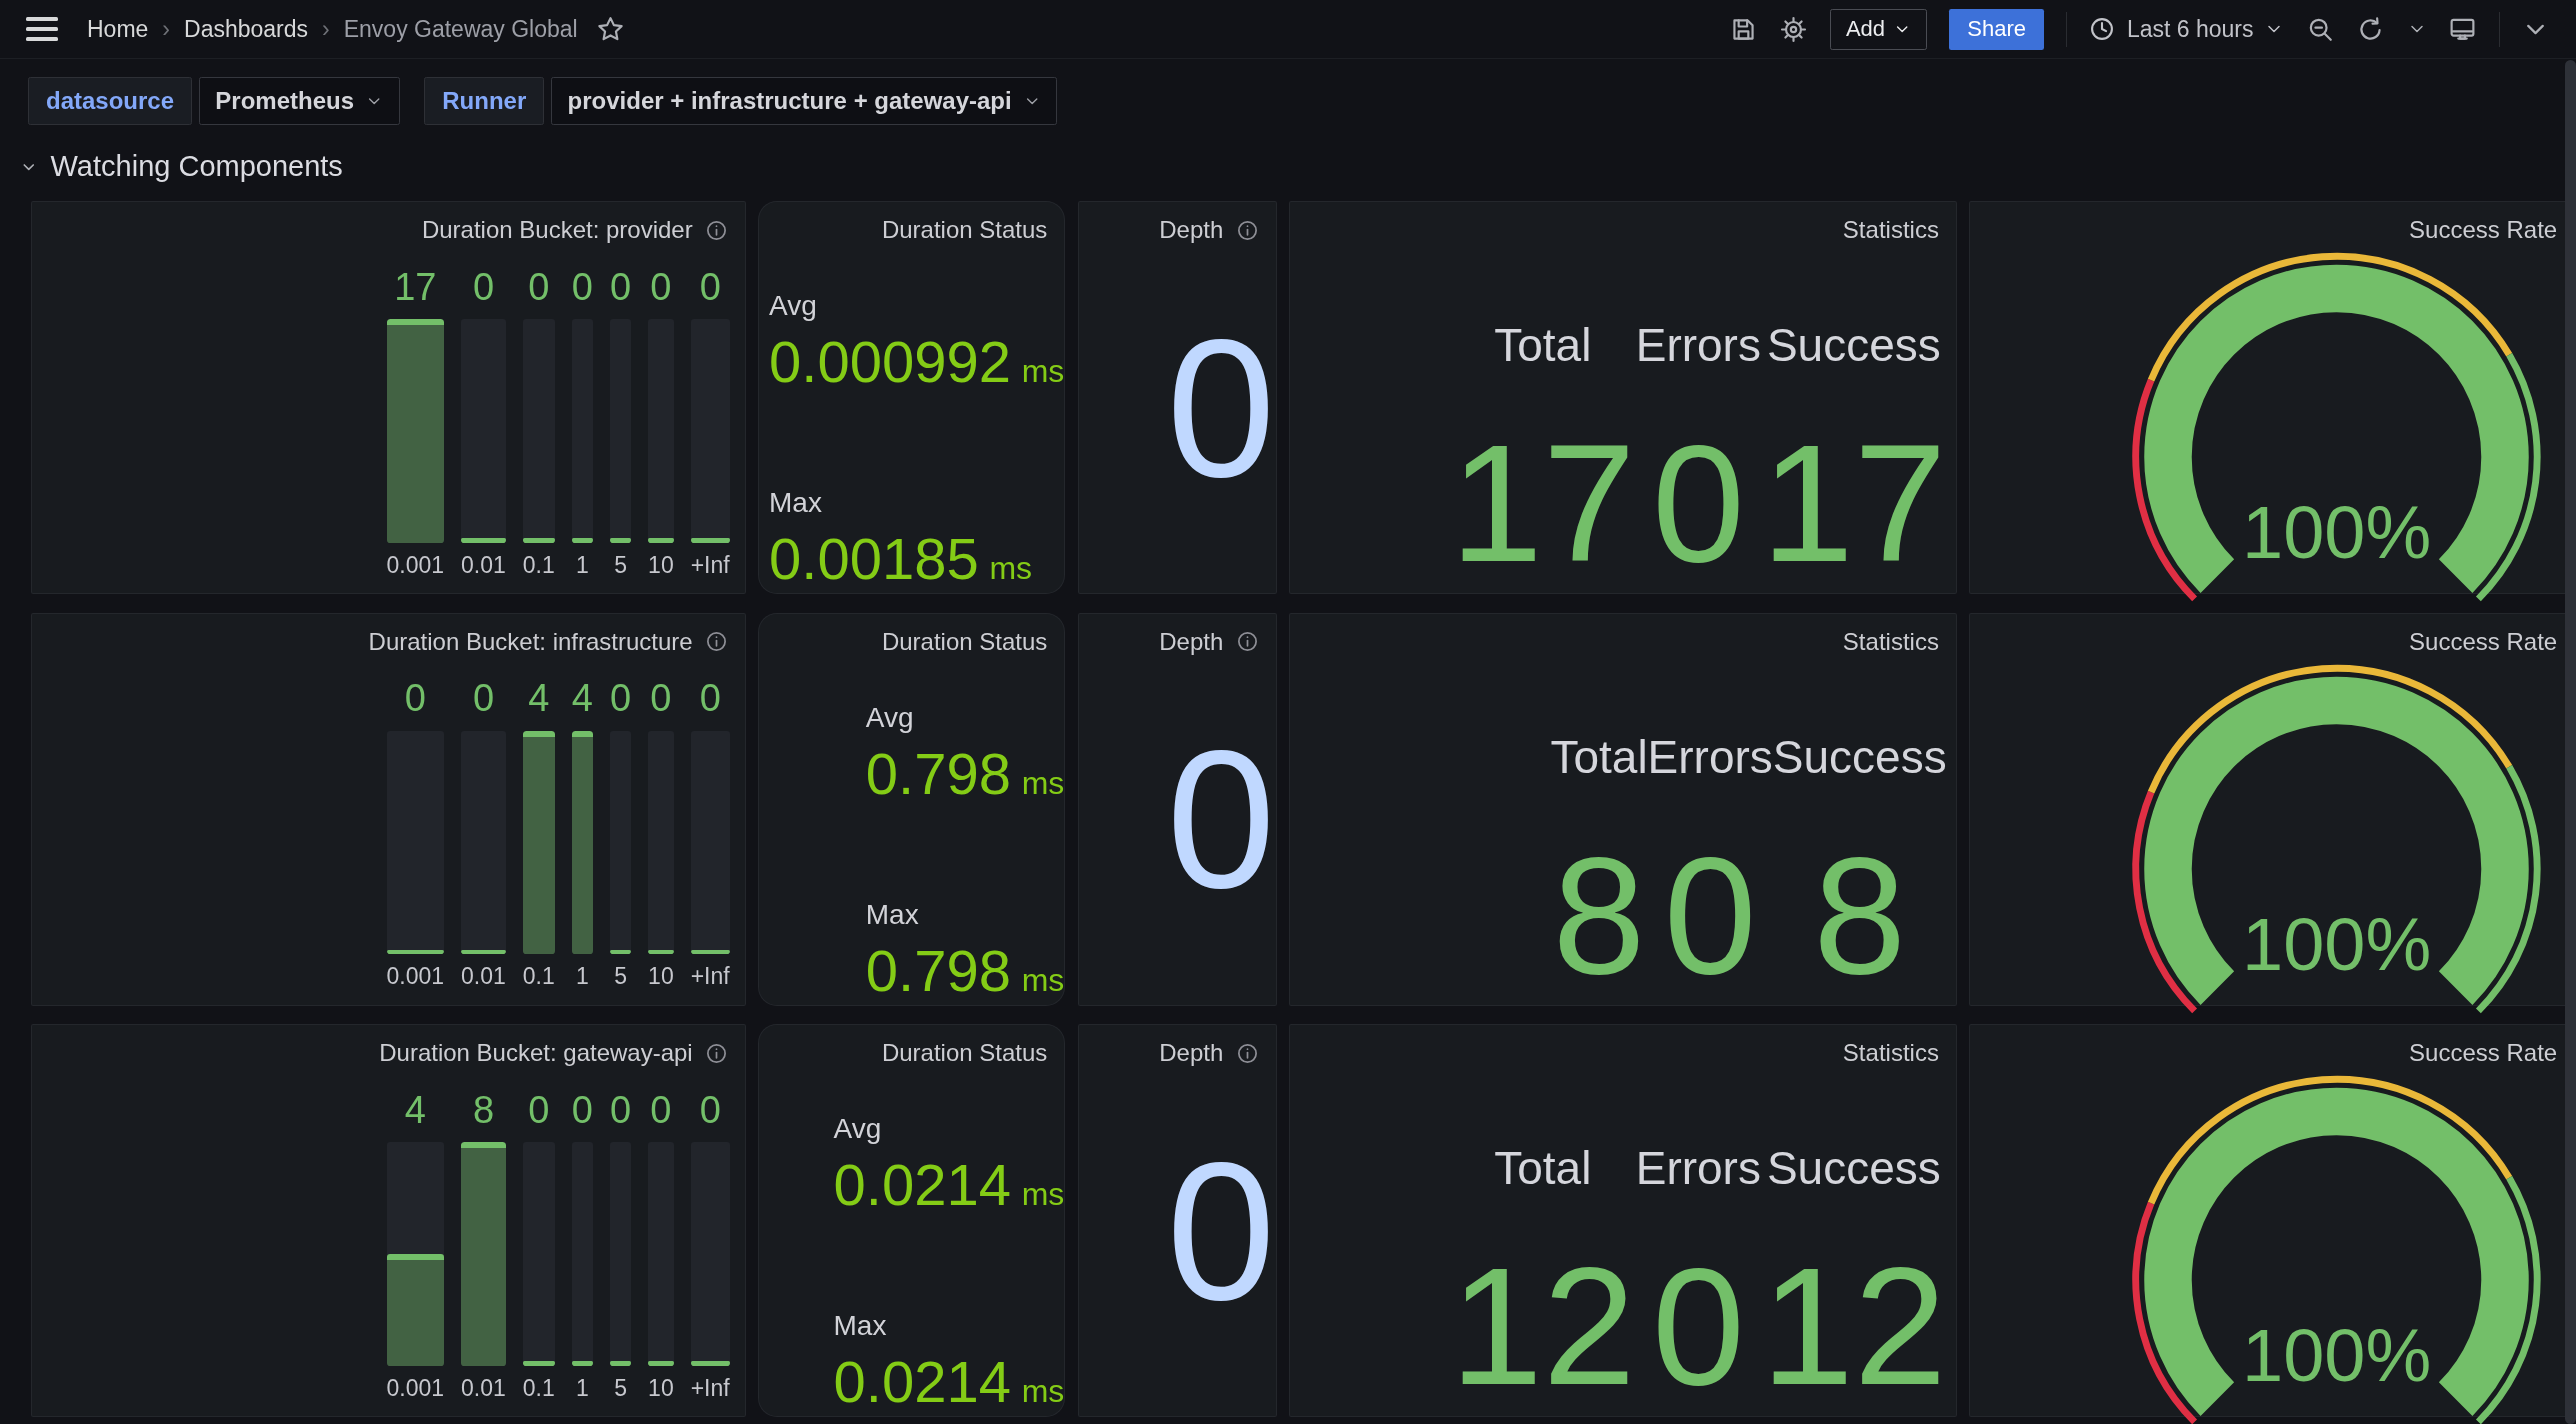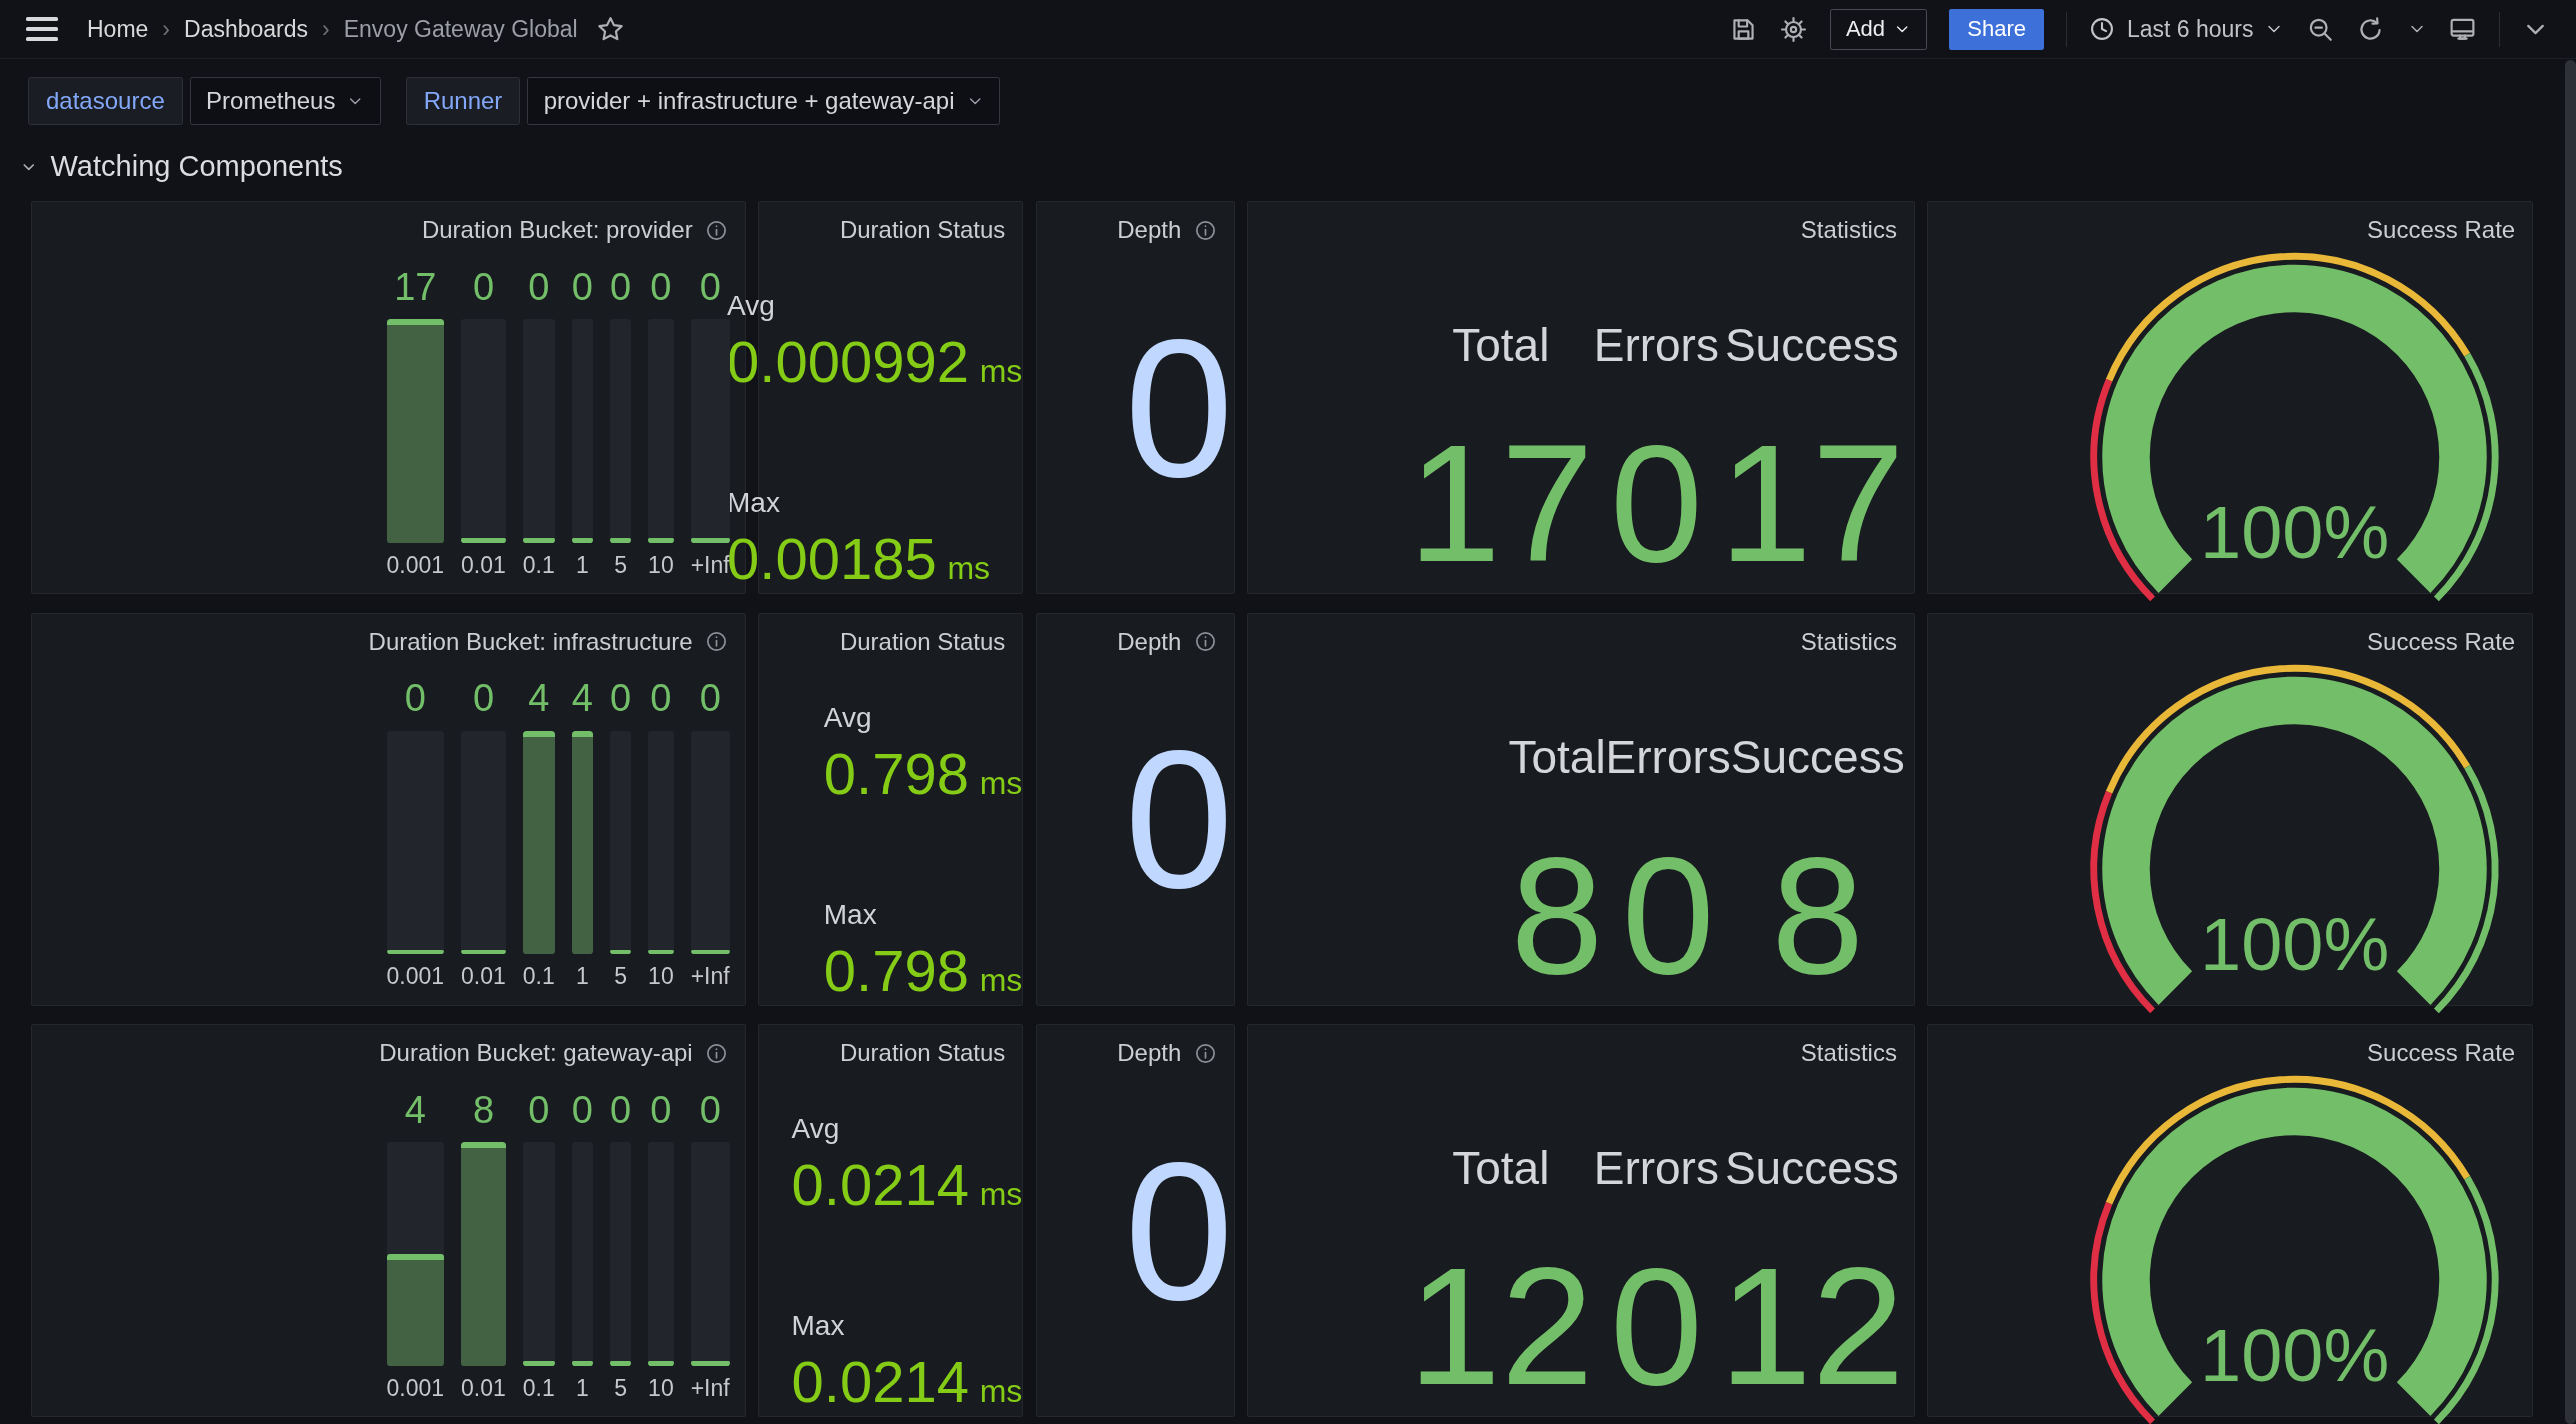--- a/index.html
+++ b/index.html
@@ -26,36 +26,36 @@
   .chev-sm { width: 20px !important; height: 20px !important; }
   .btn-add { display: flex; align-items: center; gap: 7.7px; border: 0.8px solid #4A4C53; border-radius: 2.3px; height: 41px; padding: 0 15.3px; color: #ECEDEF; font-size: 22px; cursor: pointer; background: transparent; }
   .btn-add svg { width: 18.4px; height: 18.4px; }
   .btn-share { height: 41px; padding: 0 18.4px; border-radius: 2.3px; display: flex; align-items: center; font-size: 22px; font-weight: 500; color: #FFFFFF; cursor: pointer; }
   .v-div { width: 0.8px; height: 35px; background: #2A2C31; }
   .time-group { display: flex; align-items: center; gap: 10.7px; color: #C2C3C9; font-size: 23px; cursor: pointer; }
   .time-group svg { width: 28px; height: 28px; }
 
   
   .filters { display: flex; gap: 24.5px; padding: 18.4px 0 0 28px; }
-  .filter { display: flex; gap: 7px; }
+  .filter { display: flex; gap: 7px; font-weight: bold; }
   .chip { height: 48px; display: flex; align-items: center; border-radius: 2.3px; font-size: 24px; }
   .chip-label { background: #1A1D23; border: 0.8px solid #2E3036; padding: 0 17px; cursor: default; }
   .chip-value { background: #0E0F14; border: 0.8px solid #35373E; color: #D5D6DB; padding: 0 15.3px; gap: 11px; cursor: pointer; }
   .chip-value svg { width: 18.4px; height: 18.4px; color: #9FA1A8; }
 
   
   .section-head { display: flex; align-items: center; gap: 10.7px; padding: 24.5px 0 0 18.4px; color: #DBDCE2; font-size: 29px; font-weight: 500; cursor: pointer; }
   .section-head svg { width: 21.5px; height: 21.5px; color: #AEB0B6; }
 
   
   .grid { padding: 18.4px 0 0 31px; display: flex; flex-direction: column; gap: 18.4px; }
   .row { display: flex; gap: 12.3px; }
   .panel { background: #181B1F; border: 0.8px solid rgba(204,204,220,0.07); border-radius: 2.3px; height: 393px; display: flex; flex-direction: column; align-items: flex-end; }
   .w-bucket { width: 715px; }
-  .w-dur { width: 265px; }
+  .w-dur { width: 307px; border-radius: 19px; }
   .w-depth { width: 199px; }
   .w-stats { width: 668px; }
   .w-gauge { width: 606px; }
   .p-head { display: flex; align-items: center; gap: 12.3px; padding: 14px 17px 0 17px; font-size: 24px; font-weight: 500; color: #CDCED3; flex: 0 0 auto; }
   .p-title { cursor: pointer; }
   .info-ic { width: 23px; height: 23px; color: #8E8F96; cursor: pointer; }
 
   
   .bars { flex: 1; display: flex; gap: 17px; padding: 21.5px 15.3px 12.3px 15.3px; }
   .bar-col { flex: 1; display: flex; flex-direction: column; }

